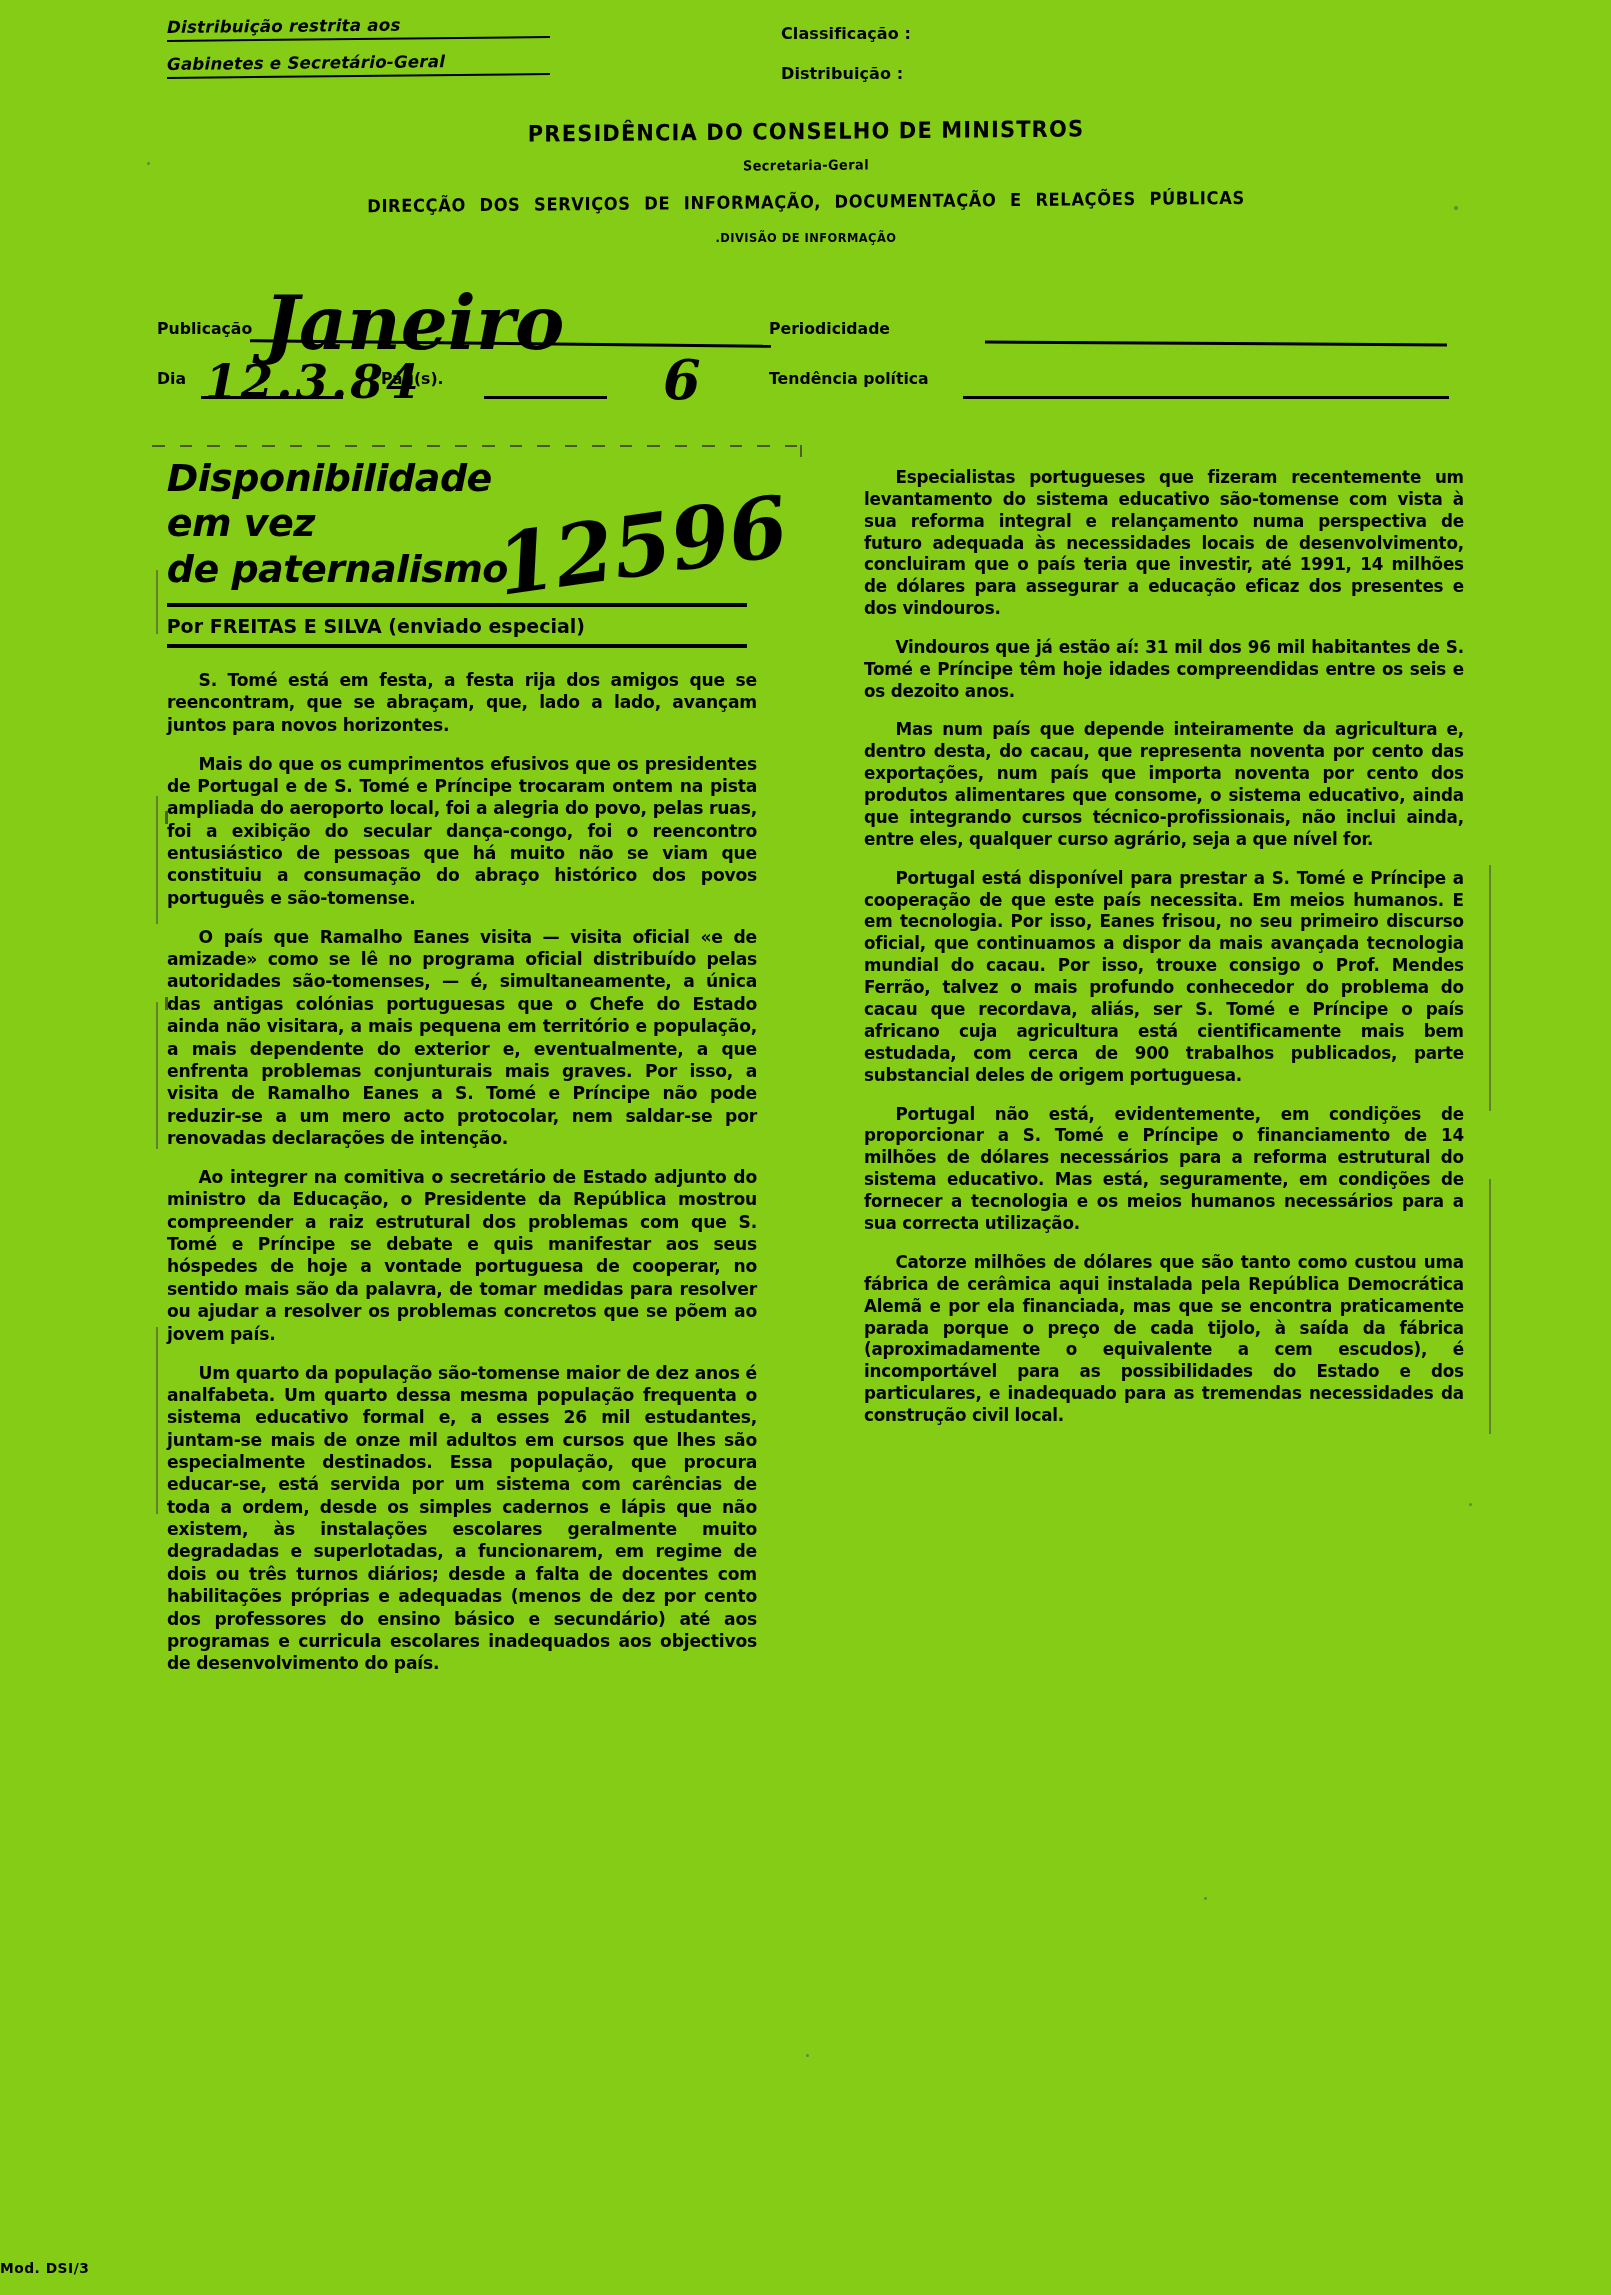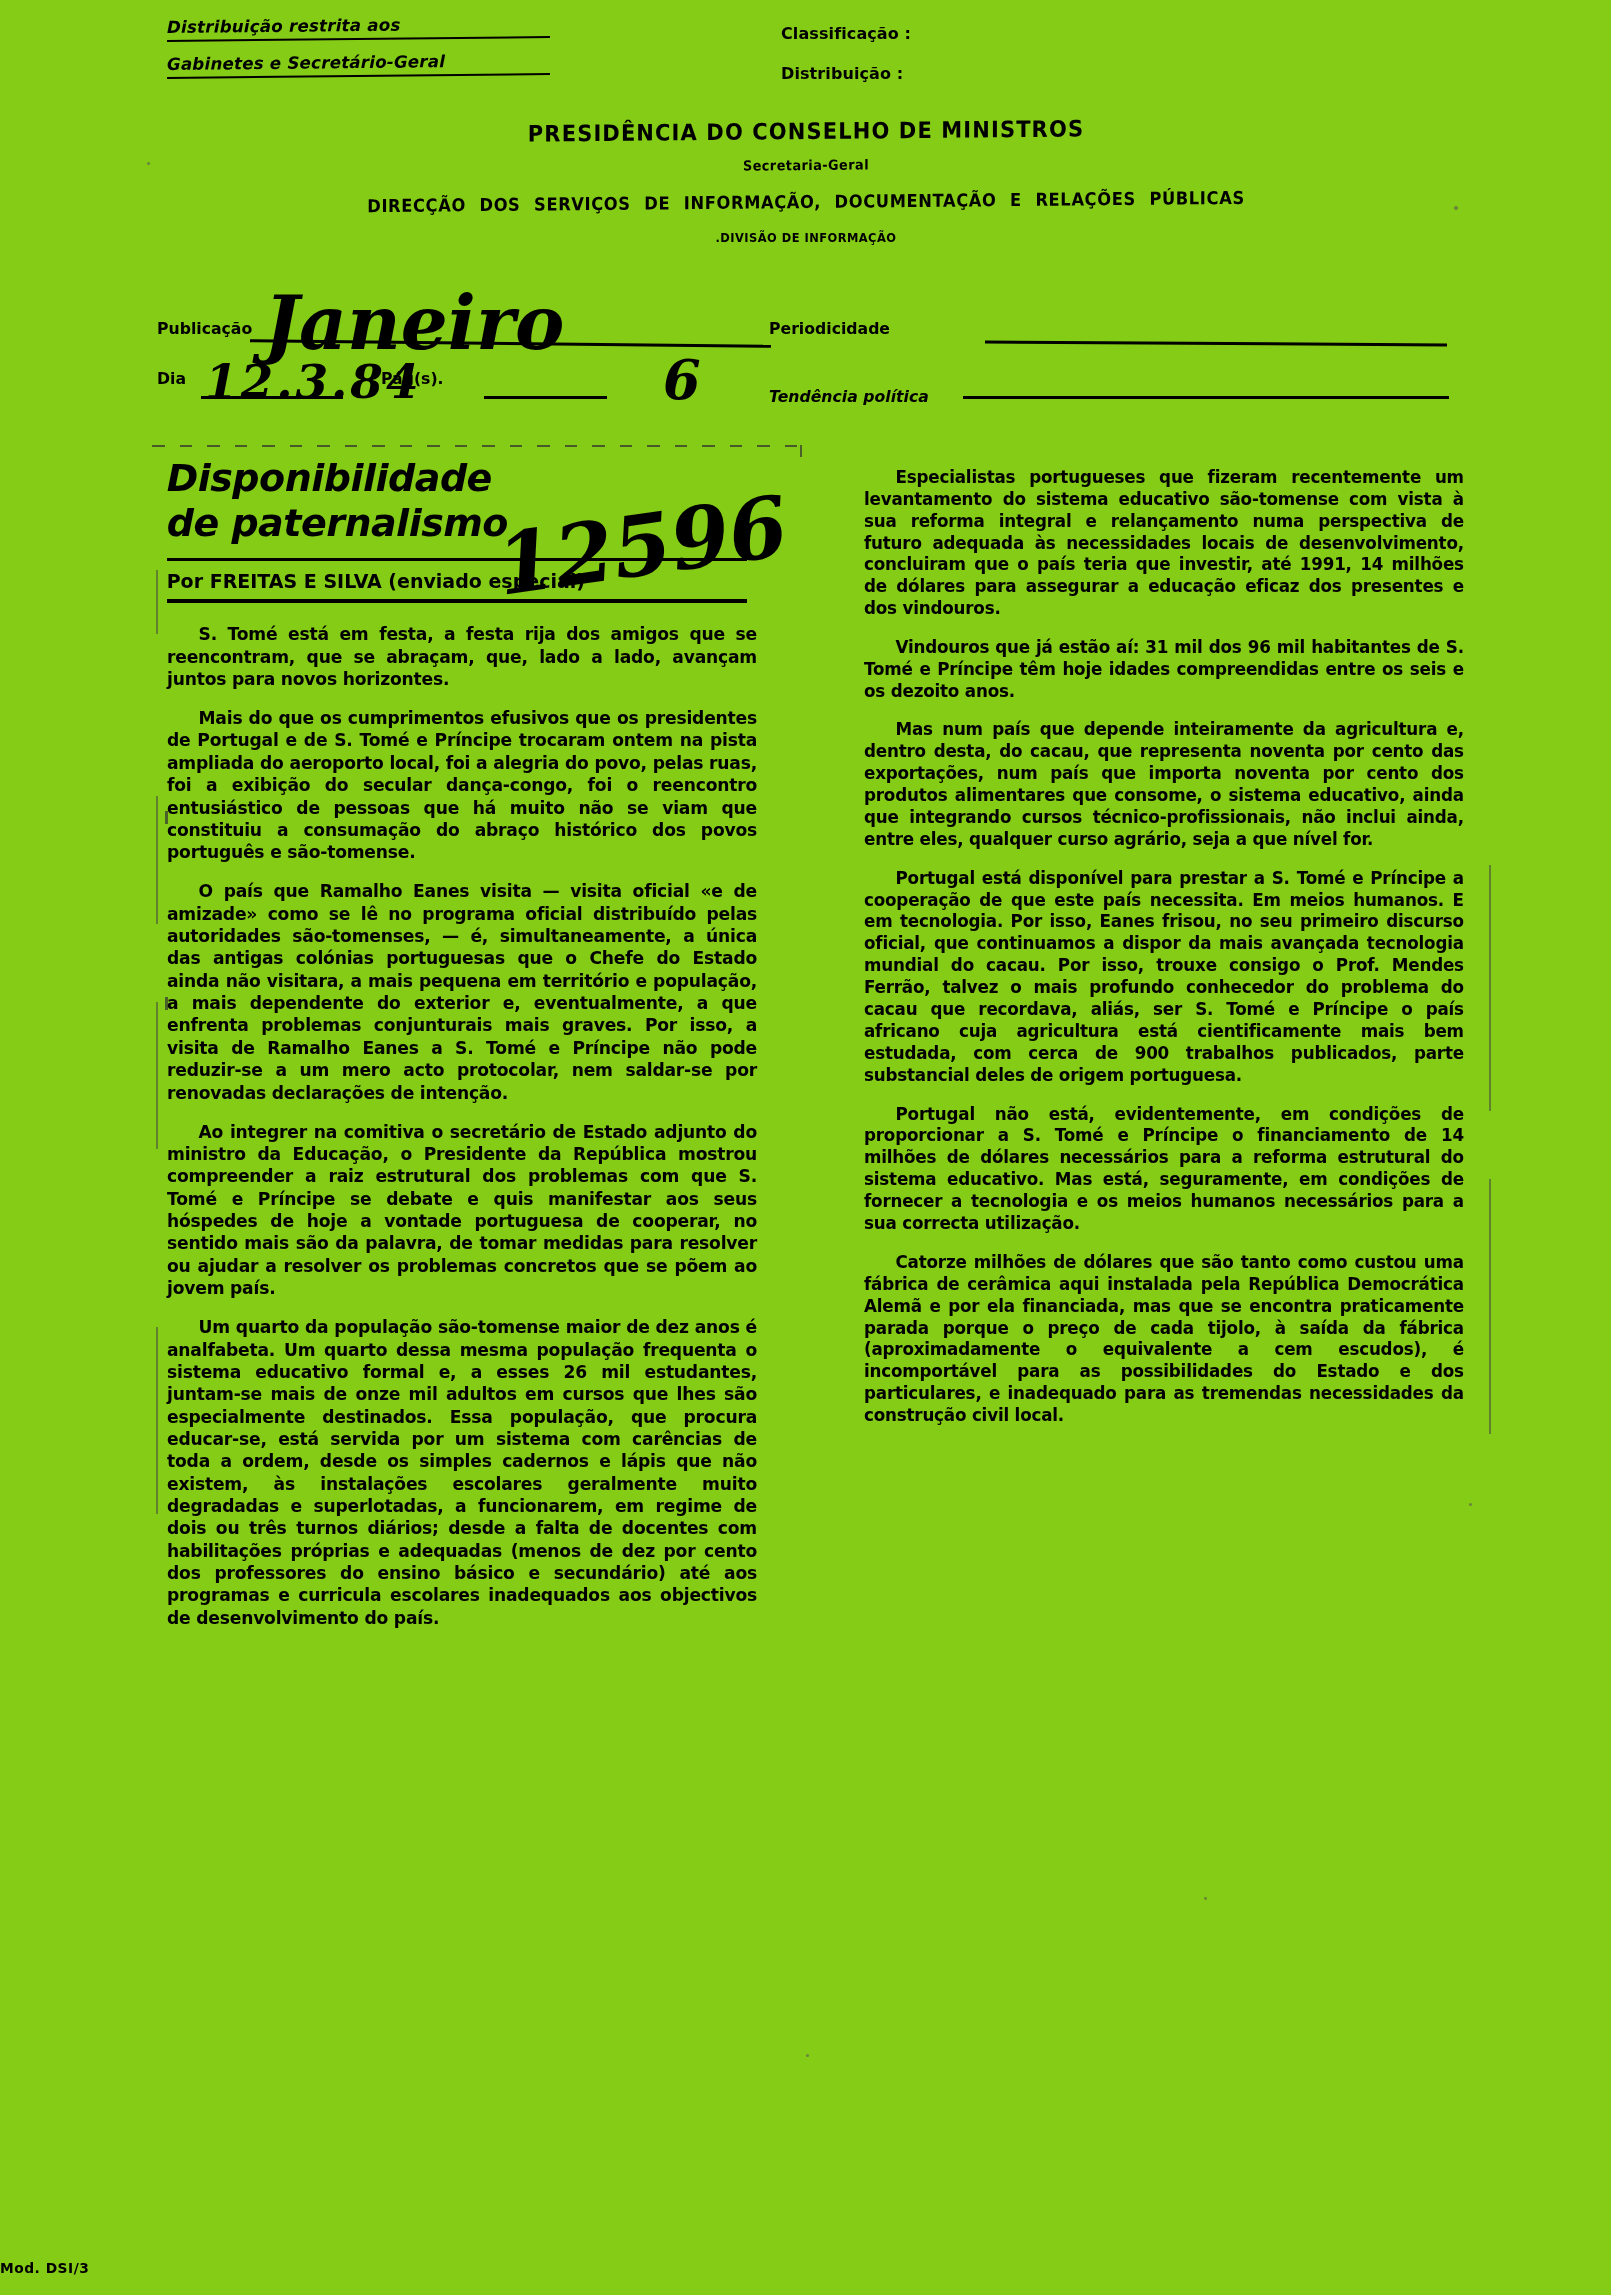--- a/index.html
+++ b/index.html
@@ -200,41 +200,42 @@
     <div class="hand" style="left:48px; top:59px; font-size:47px; letter-spacing:2.9px;">12.3.84</div>
 
     <div class="flabel" style="left:224px; top:74px;">Pág(s).</div>
     <div class="fline" style="left:327px; top:101px; width:123px;"></div>
     <div class="hand" style="left:506px; top:53px; font-size:54px;">6</div>
 
     <div class="flabel" style="left:612px; top:23.6px;">Periodicidade</div>
     <div class="fline" style="left:828px; top:47px; width:462px; transform:rotate(0.35deg);"></div>
     <div class="hand" style="left:835px; top:19.7px; font-size:19.7px;"></div>
 
-    <div class="flabel" style="left:612px; top:92px;font-style:italic;">Tendência política</div>
+    <div class="flabel" style="left:612px; top:74px;">Tendência política</div>
     <div class="fline" style="left:806px; top:101px; width:486px;"></div>
     <div class="hand" style="left:813px; top:74px; font-size:19.7px;"></div>
   </div>
 
   <div class="torn-top"></div>
   <div class="torn-right"></div>
   <div class="edge-mark" style="left:156px; top:570px; height:64px;"></div>
   <div class="edge-mark" style="left:156px; top:796px; height:128px;"></div>
   <div class="edge-mark" style="left:156px; top:1002px; height:147px;"></div>
   <div class="edge-mark" style="left:156px; top:1327px; height:187px;"></div>
   <div class="edge-mark" style="left:1489px; top:865px; height:246px;"></div>
   <div class="edge-mark" style="left:1489px; top:1179px; height:255px;"></div>
 
   <div class="tick" style="left:165px; top:811px;"></div>
   <div class="tick" style="left:165px; top:997px;"></div>
 
   <div class="article">
 
     <div class="col-left">
       <div class="headline">Disponibilidade</div>
+      <div class="headline">em vez</div>
       <div class="headline">de paternalismo</div>
 
       <div class="hl-rule"></div>
       <div class="byline">Por FREITAS E SILVA (enviado especial)</div>
       <div class="byline-rule"></div>
 
       <p class="body">S. Tomé está em festa, a festa rija dos amigos que se reencontram, que se abraçam, que, lado a lado, avançam juntos para novos horizontes.</p>
       <p class="body">Mais do que os cumprimentos efusivos que os presidentes de Portugal e de S. Tomé e Príncipe trocaram ontem na pista ampliada do aeroporto local, foi a alegria do povo, pelas ruas, foi a exibição do secular dança-congo, foi o reencontro entusiástico de pessoas que há muito não se viam que constituiu a consumação do abraço histórico dos povos português e são-tomense.</p>
       <p class="body">O país que Ramalho Eanes visita — visita oficial «e de amizade» como se lê no programa oficial distribuído pelas autoridades são-tomenses, — é, simultaneamente, a única das antigas colónias portuguesas que o Chefe do Estado ainda não visitara, a mais pequena em território e população, a mais dependente do exterior e, eventualmente, a que enfrenta problemas conjunturais mais graves. Por isso, a visita de Ramalho Eanes a S. Tomé e Príncipe não pode reduzir-se a um mero acto protocolar, nem saldar-se por renovadas declarações de intenção.</p>
       <p class="body">Ao integrer na comitiva o secretário de Estado adjunto do ministro da Educação, o Presidente da República mostrou compreender a raiz estrutural dos problemas com que S. Tomé e Príncipe se debate e quis manifestar aos seus hóspedes de hoje a vontade portuguesa de cooperar, no sentido mais são da palavra, de tomar medidas para resolver ou ajudar a resolver os problemas concretos que se põem ao jovem país.</p>

